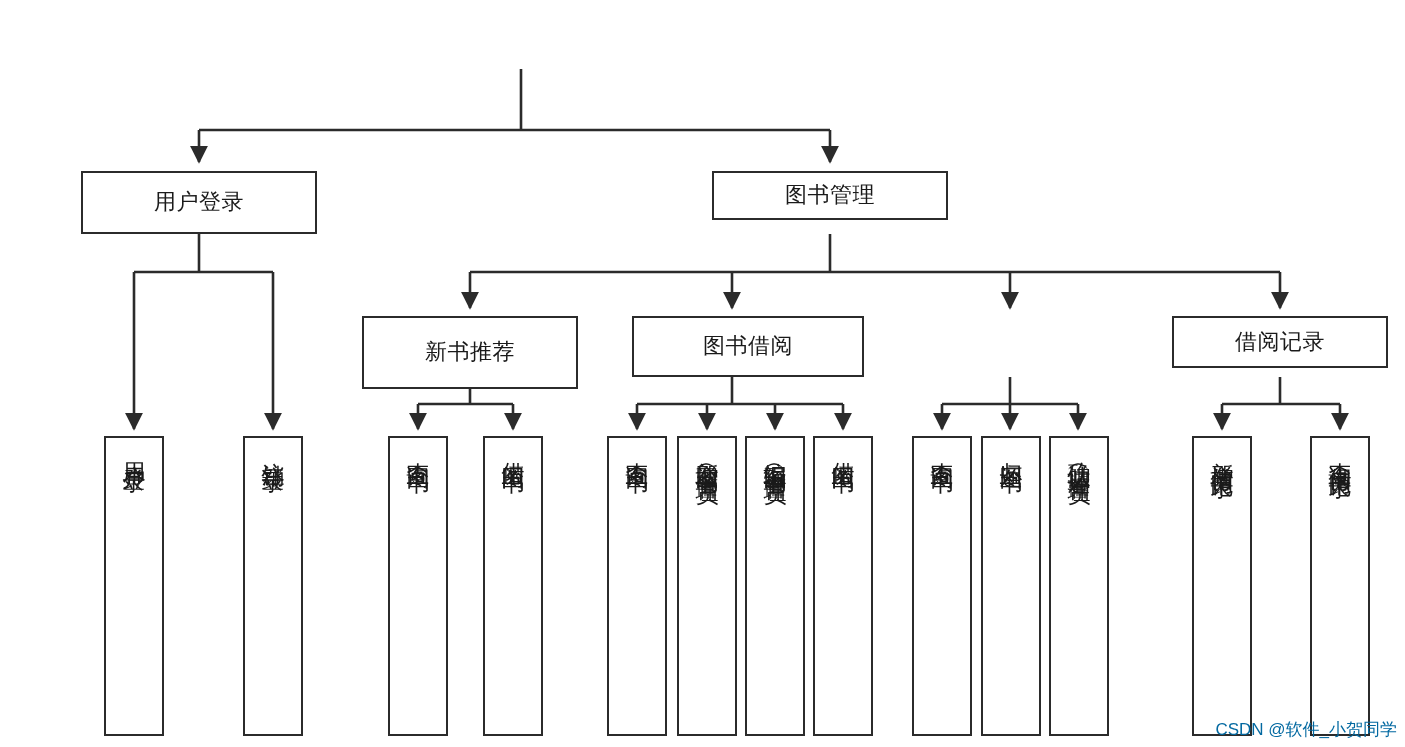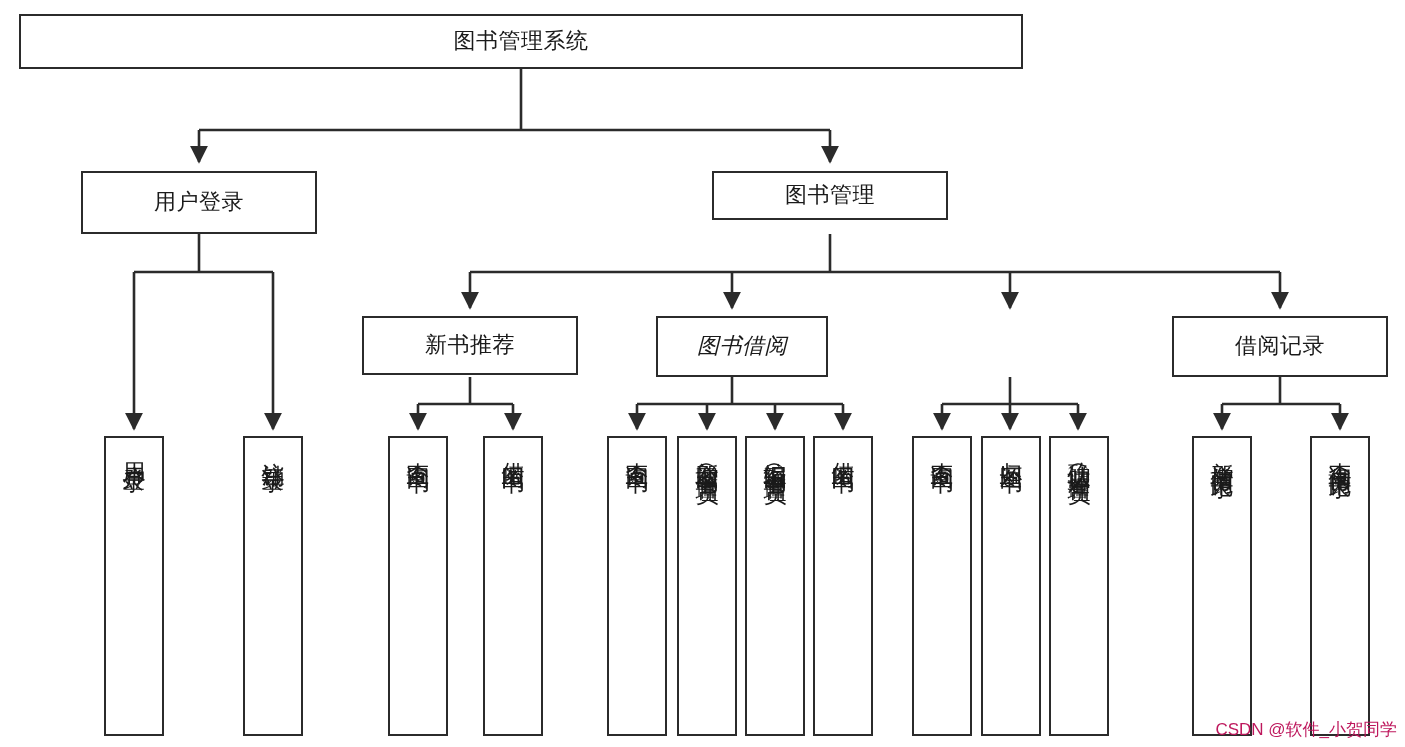--- a/index.html
+++ b/index.html
@@ -59,21 +59,21 @@
     font-size: 23px;
     line-height: 1.0;
     letter-spacing: 3px;
     white-space: nowrap;
   }
   #watermark {
     position: absolute;
     right: 8px;
     bottom: 6px;
     font-size: 17px;
-    color: #be185d;
+    color: #0369a1;
     z-index: 3;
     white-space: nowrap;
   }
 </style>
 </head>
 <body>
 
 <div id="canvas">
 
   <svg id="connectors" viewBox="0 0 1405 747" xmlns="http://www.w3.org/2000/svg">
@@ -119,38 +119,35 @@
       <path d="M 1010 404 L 1010 429" marker-end="url(#arrow)"></path>
       <path d="M 1078 404 L 1078 429" marker-end="url(#arrow)"></path>
 
       <path d="M 1280 377 L 1280 404"></path>
       <path d="M 1222 404 L 1340 404"></path>
       <path d="M 1222 404 L 1222 429" marker-end="url(#arrow)"></path>
       <path d="M 1340 404 L 1340 429" marker-end="url(#arrow)"></path>
     </g>
   </svg>
 
-  <div class="node horiz" style="left:19px; top:14px; width:1004px; height:55px;">
-    <span class="label">图书管理系统</span>
-  </div>
 
   <div class="node horiz" style="left:81px; top:171px; width:236px; height:63px;">
     <span class="label">用户登录</span>
   </div>
   <div class="node horiz" style="left:712px; top:171px; width:236px; height:49px;">
     <span class="label">图书管理</span>
   </div>
 
-  <div class="node horiz" style="left:362px; top:316px; width:216px; height:59px;">
+  <div class="node horiz" style="left:362px; top:316px; width:216px; height:73px;">
     <span class="label">新书推荐</span>
   </div>
-  <div class="node horiz" style="left:656px; top:316px; width:172px; height:61px;font-style:italic;">
+  <div class="node horiz" style="left:632px; top:316px; width:232px; height:61px;">
     <span class="label">图书借阅</span>
   </div>
-  <div class="node horiz" style="left:1172px; top:316px; width:216px; height:61px;">
+  <div class="node horiz" style="left:1172px; top:316px; width:216px; height:52px;">
     <span class="label">借阅记录</span>
   </div>
 
   <div class="node vert" style="left:104px; top:436px; width:60px; height:300px;">
     <span class="label">用户登录</span>
   </div>
   <div class="node vert" style="left:243px; top:436px; width:60px; height:300px;">
     <span class="label">注销登录</span>
   </div>
 

